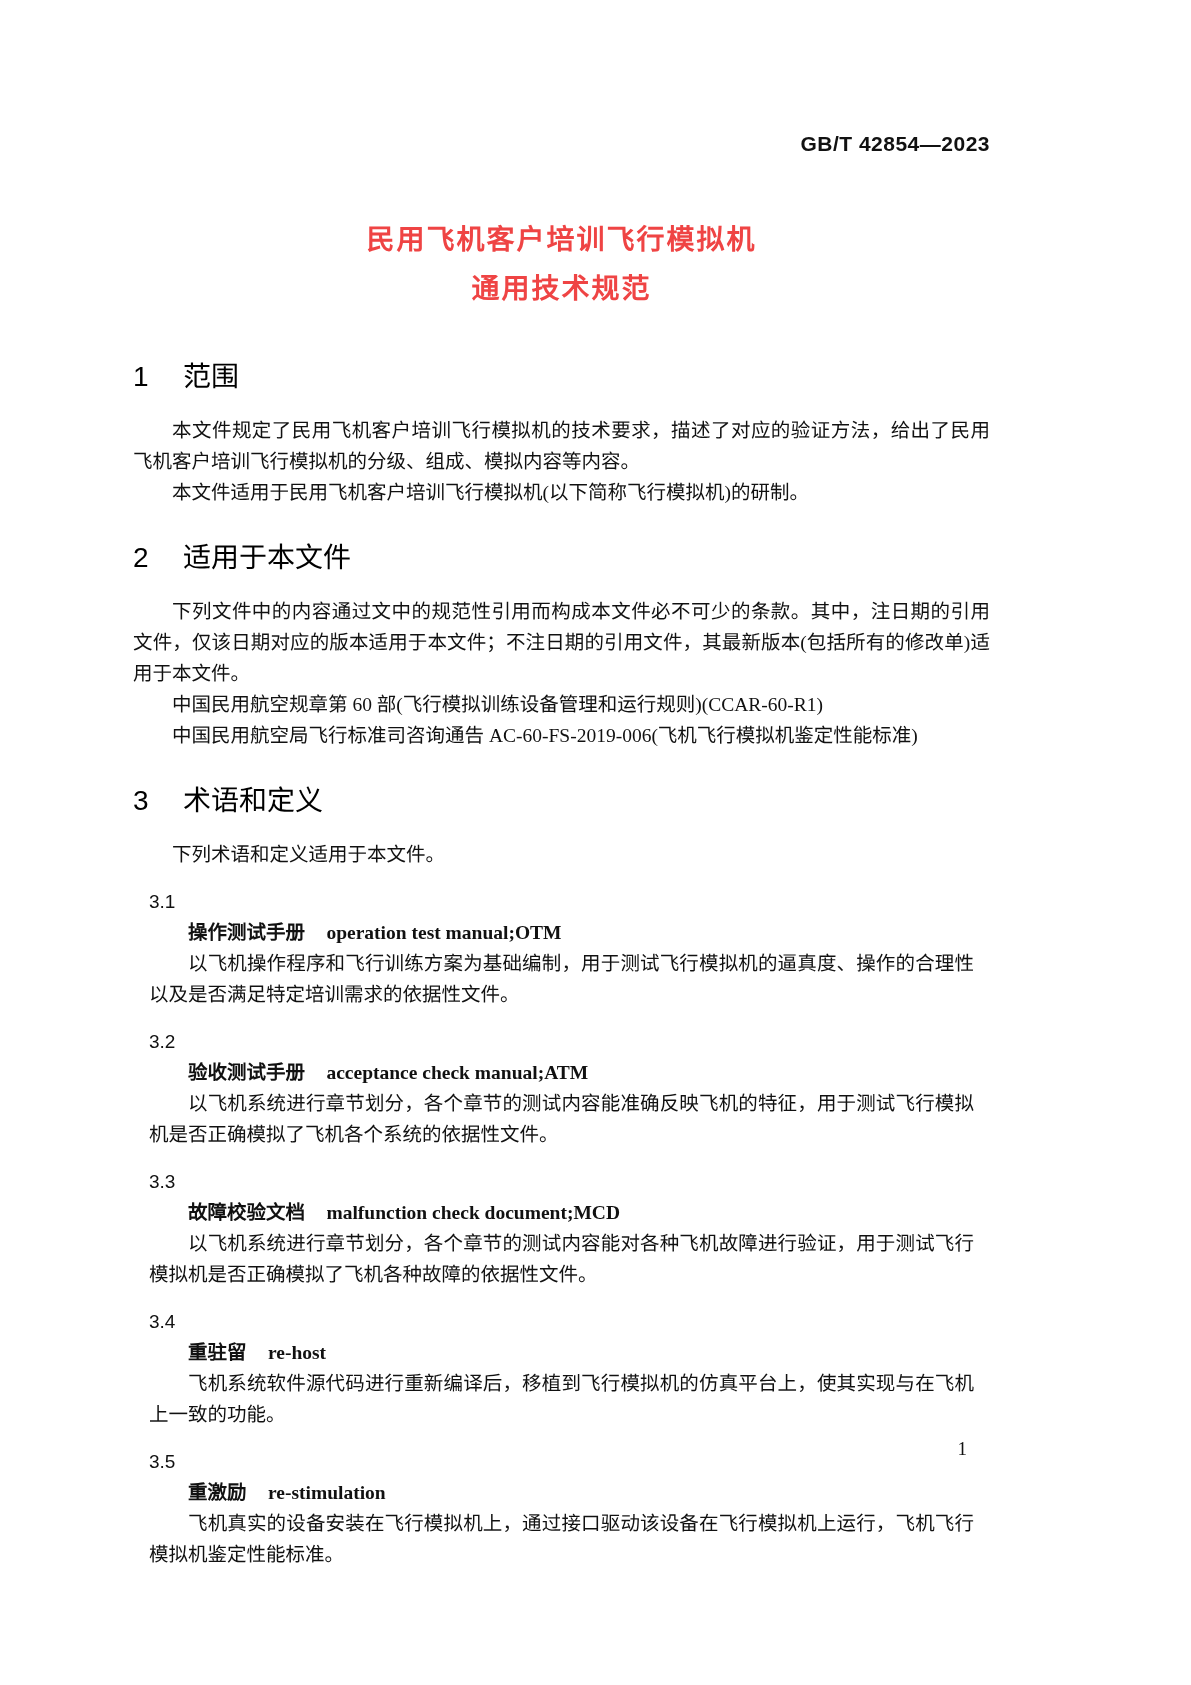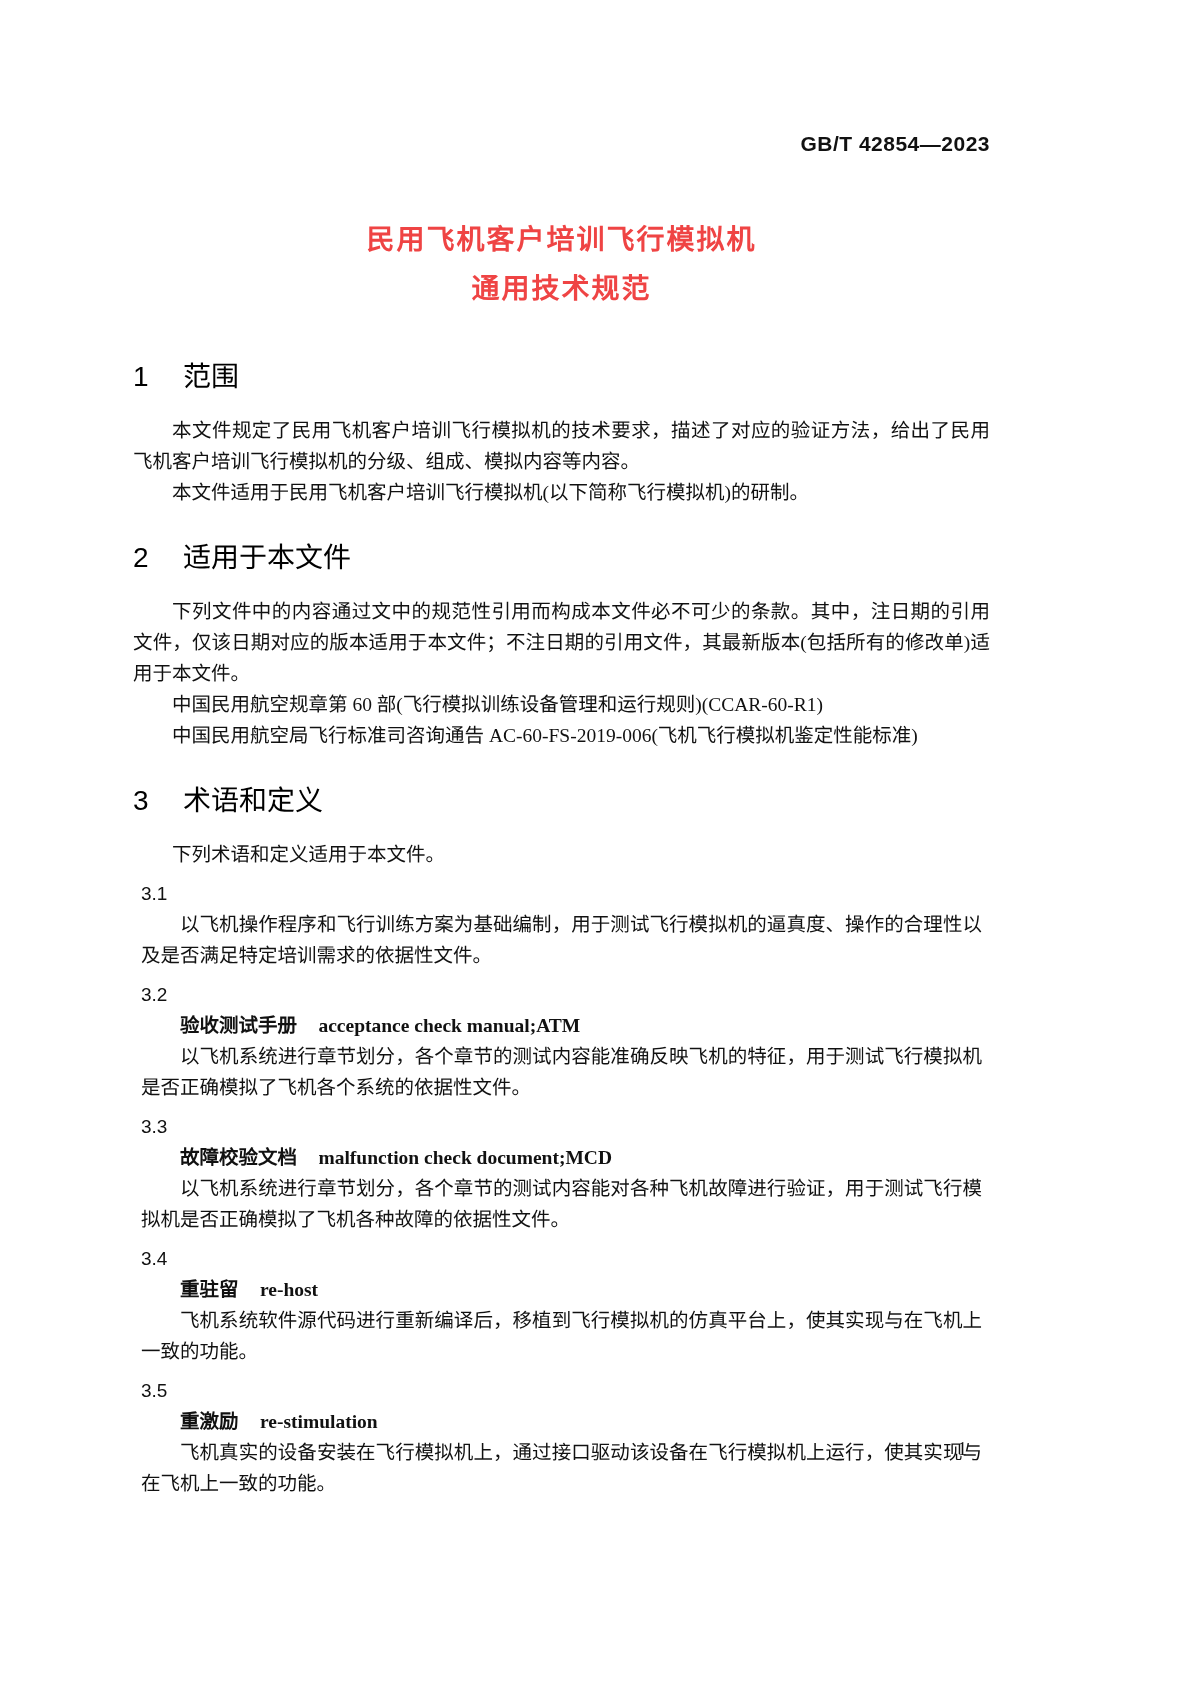--- a/index.html
+++ b/index.html
@@ -59,21 +59,21 @@
     font-size: 19.5px;
     line-height: 31px;
     text-indent: 2em;
     text-align: justify;
   }
   .ref-line {
     font-size: 19.5px;
     line-height: 31px;
     text-indent: 2em;
   }
-  .term { margin: 8px; }
+  .term { margin: 16px; }
   .term-number {
     font-family: "Liberation Sans", "DejaVu Sans", sans-serif;
     font-size: 19px;
     line-height: 31px;
   }
   .term-title {
     padding-left: 2em;
     font-size: 19.5px;
     line-height: 31px;
     font-weight: bold;
@@ -131,20 +131,24 @@
 
   <section>
     <h2 class="sec-heading mt-md">
       <span class="sec-num">3</span>
       <span class="sec-title">术语和定义</span>
     </h2>
     <p class="para">下列术语和定义适用于本文件。</p>
 
     <div class="term">
       <div class="term-number">3.1</div>
+      <div class="term-title">
+        <span class="term-zh">操作测试手册</span>
+        <span class="term-en">operation test manual;OTM</span>
+      </div>
       <p class="para">以飞机操作程序和飞行训练方案为基础编制，用于测试飞行模拟机的逼真度、操作的合理性以及是否满足特定培训需求的依据性文件。</p>
     </div>
 
     <div class="term">
       <div class="term-number">3.2</div>
       <div class="term-title">
         <span class="term-zh">验收测试手册</span>
         <span class="term-en">acceptance check manual;ATM</span>
       </div>
       <p class="para">以飞机系统进行章节划分，各个章节的测试内容能准确反映飞机的特征，用于测试飞行模拟机是否正确模拟了飞机各个系统的依据性文件。</p>
@@ -167,19 +171,19 @@
       </div>
       <p class="para">飞机系统软件源代码进行重新编译后，移植到飞行模拟机的仿真平台上，使其实现与在飞机上一致的功能。</p>
     </div>
 
     <div class="term">
       <div class="term-number">3.5</div>
       <div class="term-title">
         <span class="term-zh">重激励</span>
         <span class="term-en">re-stimulation</span>
       </div>
-      <p class="para">飞机真实的设备安装在飞行模拟机上，通过接口驱动该设备在飞行模拟机上运行，使其实现与在飞机上一致的功能。</p>
+      <p class="para">飞机真实的设备安装在飞行模拟机上，通过接口驱动该设备在飞行模拟机上运行，飞机飞行模拟机鉴定性能标准。</p>
     </div>
   </section>
 
   <div class="page-number">1</div>
 
 </div>
 
 </body></html>

